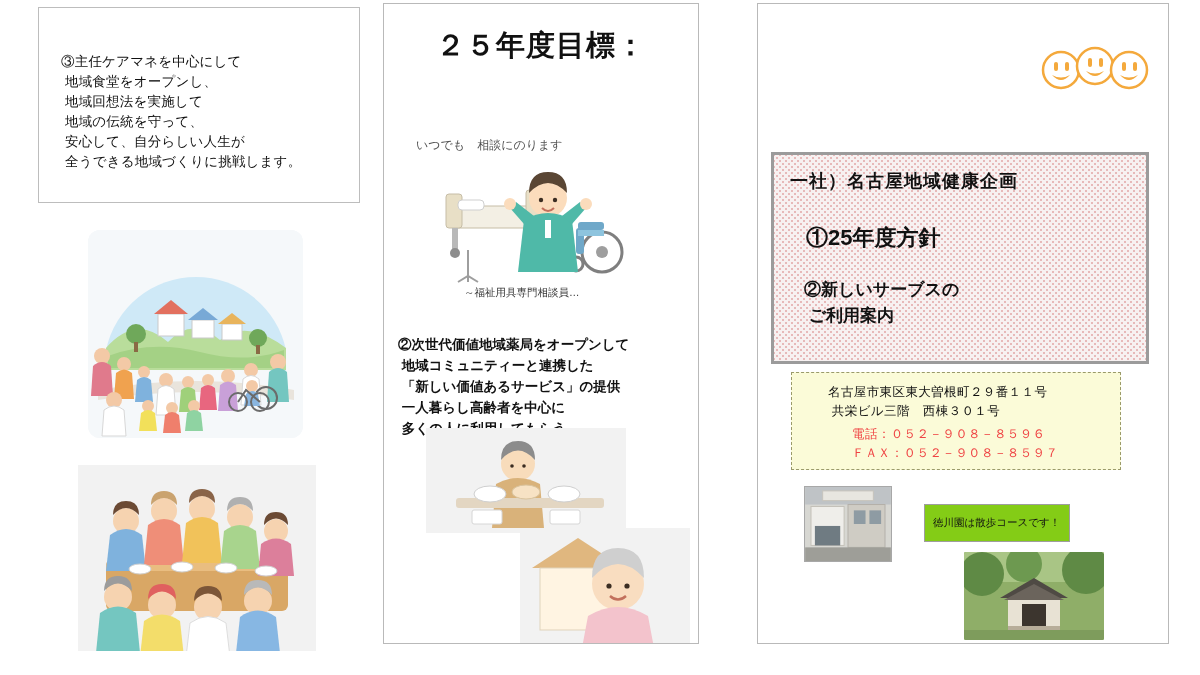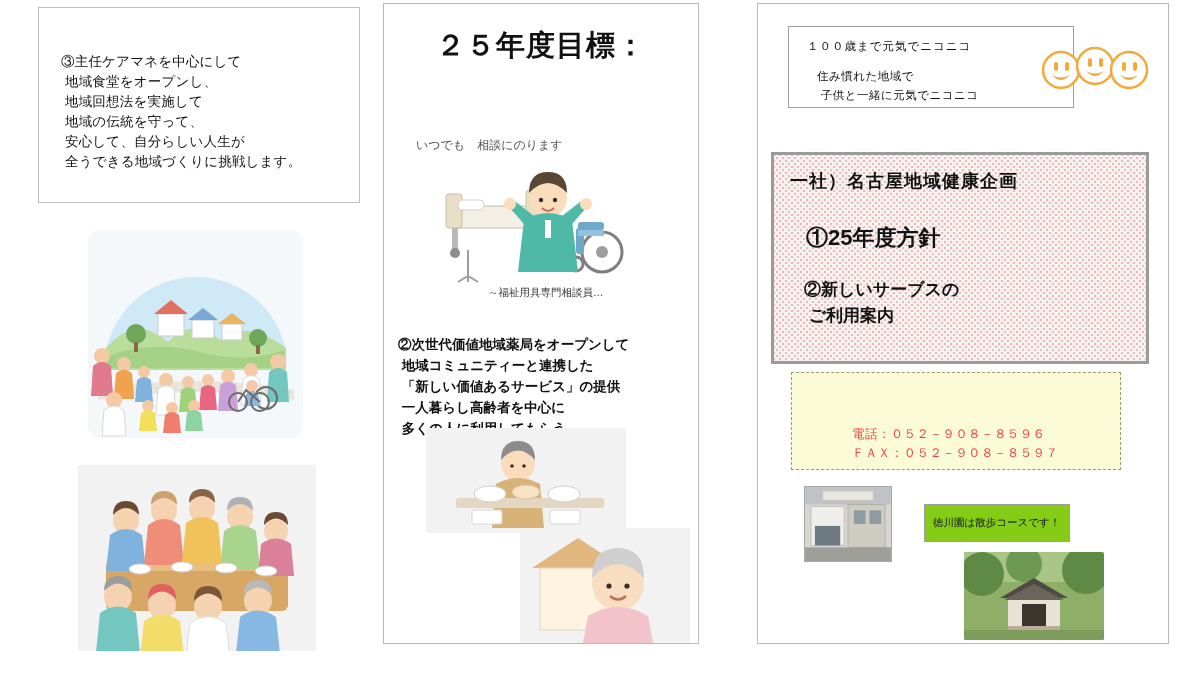--- a/index.html
+++ b/index.html
@@ -118,21 +118,20 @@
     height: 140px;
     background: #ffffff;
   }
   #mid-img-care-cap {
     position: absolute;
     left: 80px;
     top: 282px;
     font-size: 10.5px;
     color: #333;
     white-space: pre;
-    margin-left: 24px;
   }
   #mid-item2 {
     position: absolute;
     left: 14px;
     top: 312px;
     width: 295px;
     font-size: 13.5px;
     line-height: 21px;
     color: #111;
     white-space: pre;
@@ -591,25 +590,20 @@
         <circle cx="9" cy="2" r="2.6" fill="#3b2d22"></circle>
         <path d="M-8 12 q8 7 16 0" stroke="#c2705c" stroke-width="2.4" fill="none"></path>
         <path d="M-30 32 q30 -18 60 0 l6 32 -72 0z" fill="#f3c3cc"></path>
       </g>
     </svg>
   </div>
 </div>
 
 <div class="panel" id="panel-right">
 
-  <div id="r-top-box">
-    <div id="r-top-line1">１００歳まで元気でニコニコ</div>
-    <div id="r-top-line2">住み慣れた地域で
- 子供と一緒に元気でニコニコ</div>
-  </div>
 
   <div id="r-faces">
     <svg class="svgfill" viewBox="0 0 108 46" xmlns="http://www.w3.org/2000/svg">
       <g stroke="#f4a93c" stroke-width="2.5" fill="#ffffff">
         <circle cx="20" cy="24" r="18"></circle>
         <circle cx="54" cy="20" r="18"></circle>
         <circle cx="88" cy="24" r="18"></circle>
       </g>
       <g fill="#f4a93c">
         <rect x="13" y="16" width="4" height="9" rx="2"></rect>
@@ -626,20 +620,22 @@
   </div>
 
   <div id="r-main-box">
     <div id="r-main-title">一社）名古屋地域健康企画</div>
     <div id="r-main-l1">①25年度方針</div>
     <div id="r-main-l2">②新しいサーブスの
  ご利用案内</div>
   </div>
 
   <div id="r-addr-box">
+    <div id="r-addr-1">名古屋市東区東大曽根町２９番１１号
+ 共栄ビル三階　西棟３０１号</div>
     <div id="r-addr-2">電話：０５２－９０８－８５９６
 ＦＡＸ：０５２－９０８－８５９７</div>
   </div>
 
   <div id="r-photo-building">
     <svg class="svgfill" viewBox="0 0 88 76" xmlns="http://www.w3.org/2000/svg">
       <rect width="88" height="76" fill="#d7d7d2"></rect>
       <rect x="0" y="0" width="88" height="18" fill="#bfc3c6"></rect>
       <rect x="6" y="20" width="34" height="40" fill="#efeeea" stroke="#c3c0b8"></rect>
       <rect x="44" y="18" width="38" height="44" fill="#cfccc4" stroke="#b4b0a8"></rect>

